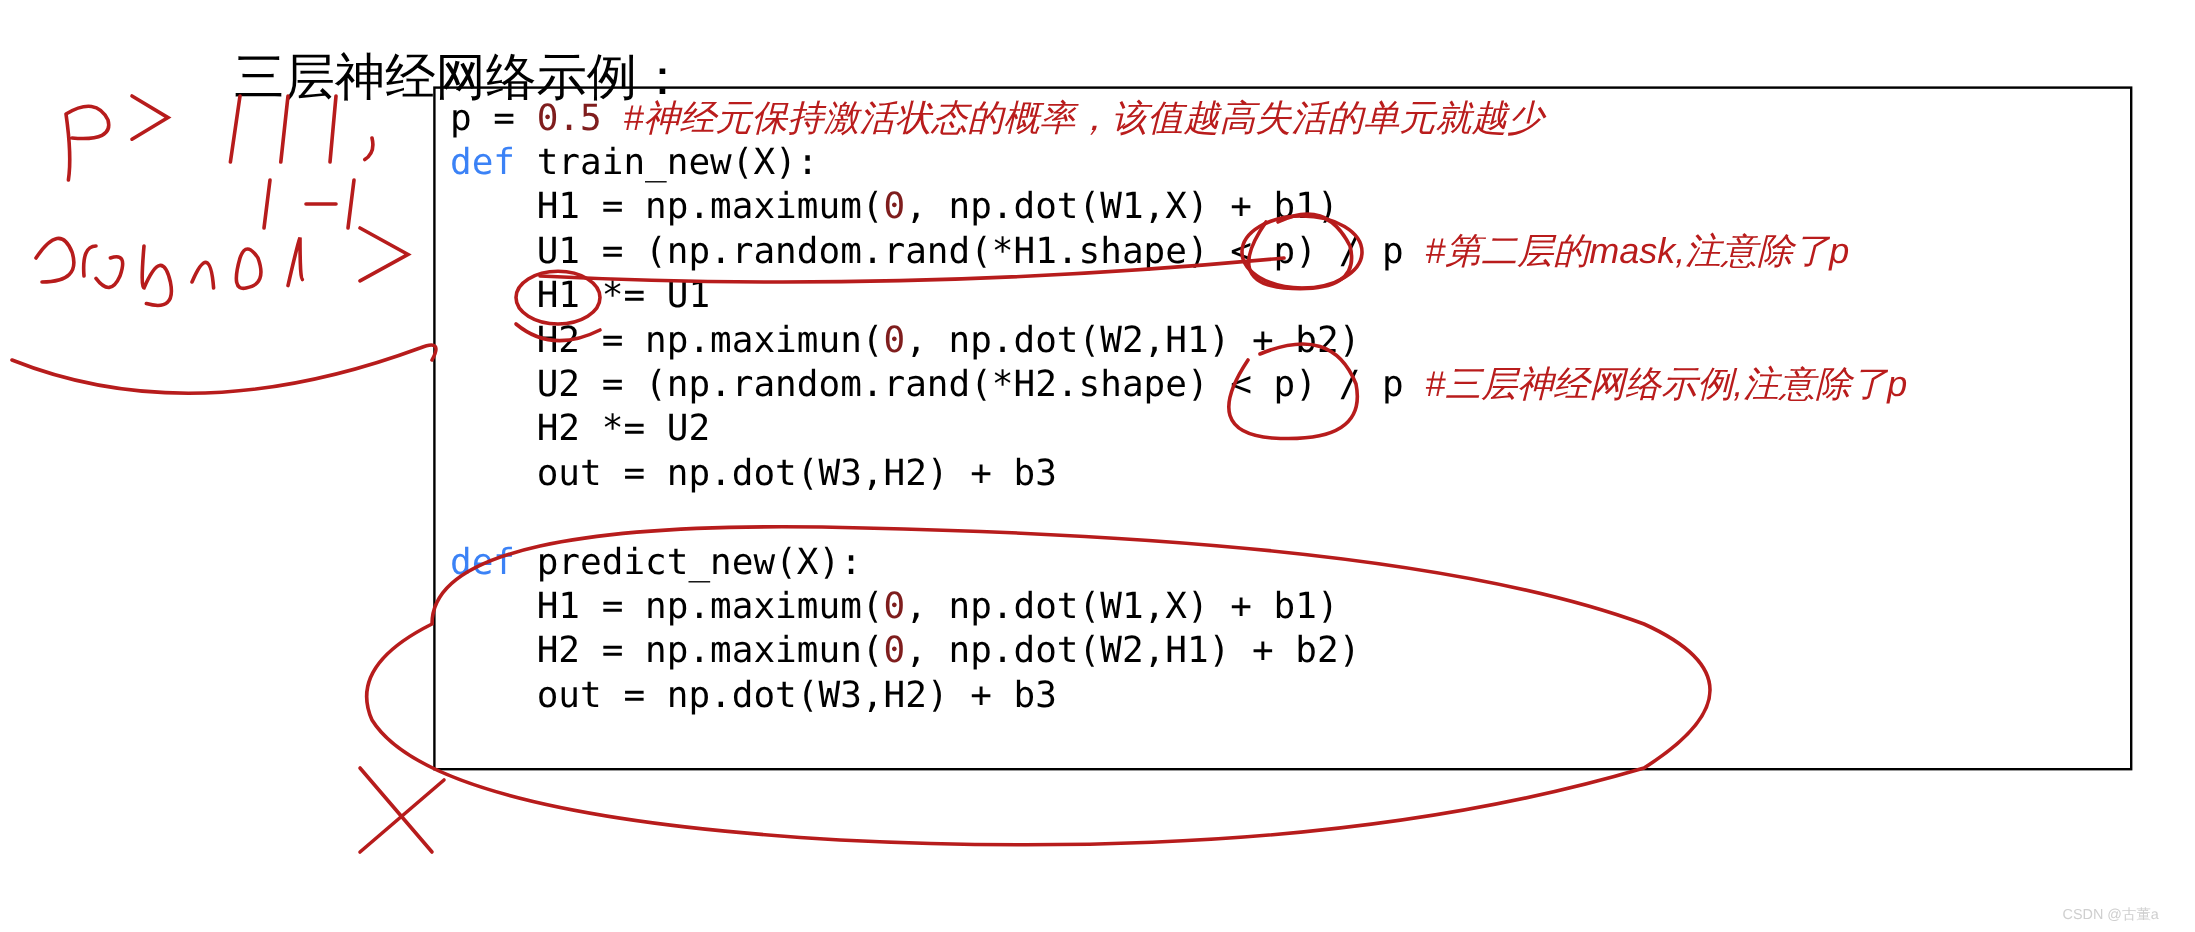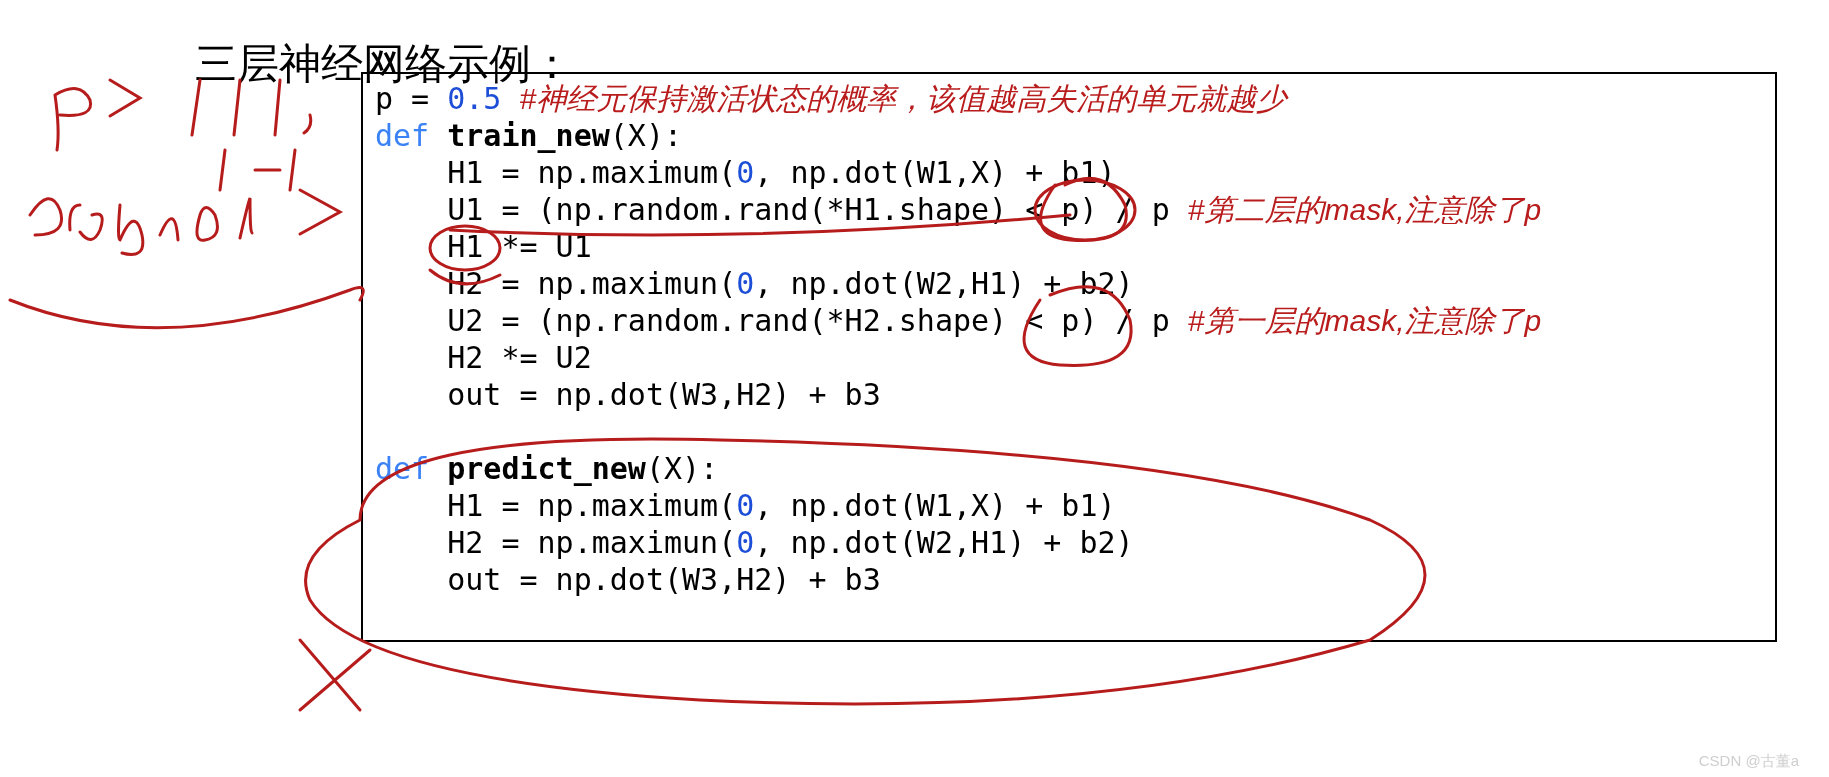--- a/index.html
+++ b/index.html
@@ -31,28 +31,28 @@
     border: 2px solid #000;
     box-sizing: border-box;
     padding: 6px 12px 6px 12px;
     font-family: Consolas, "DejaVu Sans Mono", monospace;
     font-size: 30px;
     line-height: 37px;
     white-space: pre;
     color: #000;
   }
   .kw  { color: #3b82f6; }   
-  .num { color: #1d4ed8; }   
-  .fn  { font-weight: bold; margin-top: 10px; }
+  .num { color: #7f1d1d; }   
+  .fn  { font-weight: normal; margin-top: 10px; }
   .cmnt { color: #b91c1c; font-style: italic; font-family: "Microsoft YaHei", "SimSun", sans-serif; }
   .watermark {
     position: absolute;
     right: 30px;
     bottom: 6px;
-    font-size: 15px;
+    font-size: 12px;
     color: #cfcfcf;
     font-family: "Microsoft YaHei", sans-serif;
   }
   svg.annot {
     position: absolute;
     left: 0; top: 0;
     width: 1829px;
     height: 777px;
     pointer-events: none;
   }
@@ -67,21 +67,21 @@
 <body>
 
 <div class="title">三层神经网络示例：</div>
 
 <div class="code-box"><span><span>p = </span><span class="num">0.5</span><span> </span><span class="cmnt">#神经元保持激活状态的概率，该值越高失活的单元就越少</span></span>
 <span><span class="kw">def</span><span class="fn"> train_new</span><span>(X):</span></span>
 <span><span>    H1 = np.maximum(</span><span class="num">0</span><span>, np.dot(W1,X) + b1)</span></span>
 <span><span>    U1 = (np.random.rand(*H1.shape) &lt; p) / p </span><span class="cmnt">#第二层的mask,注意除了p</span></span>
 <span><span>    H1 *= U1</span></span>
 <span><span>    H2 = np.maximun(</span><span class="num">0</span><span>, np.dot(W2,H1) + b2)</span></span>
-<span><span>    U2 = (np.random.rand(*H2.shape) &lt; p) / p </span><span class="cmnt">#第一层的mask,注意除了p</span></span>
+<span><span>    U2 = (np.random.rand(*H2.shape) &lt; p) / p </span><span class="cmnt">#三层神经网络示例,注意除了p</span></span>
 <span><span>    H2 *= U2</span></span>
 <span><span>    out = np.dot(W3,H2) + b3</span></span>
 <span></span>
 <span><span class="kw">def</span><span class="fn"> predict_new</span><span>(X):</span></span>
 <span><span>    H1 = np.maximum(</span><span class="num">0</span><span>, np.dot(W1,X) + b1)</span></span>
 <span><span>    H2 = np.maximun(</span><span class="num">0</span><span>, np.dot(W2,H1) + b2)</span></span>
 <span><span>    out = np.dot(W3,H2) + b3</span></span></div>
 
 <div class="watermark">CSDN @古董a</div>
 

